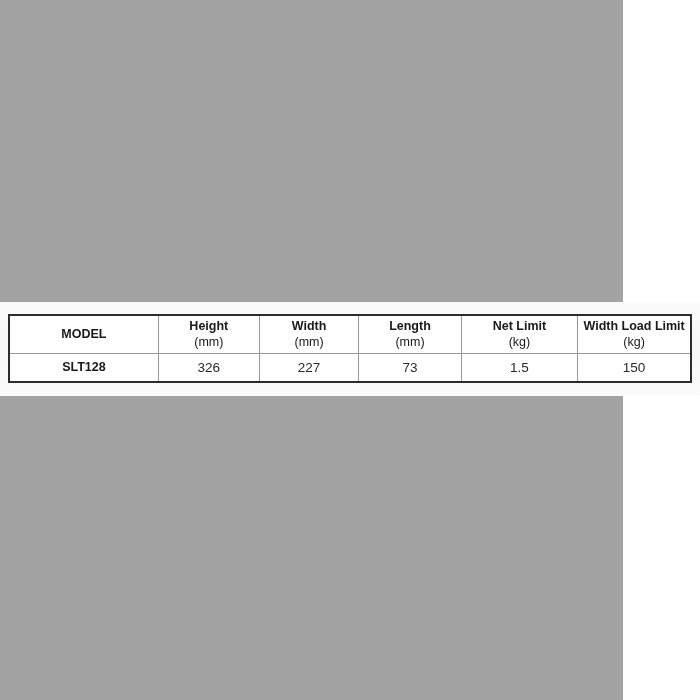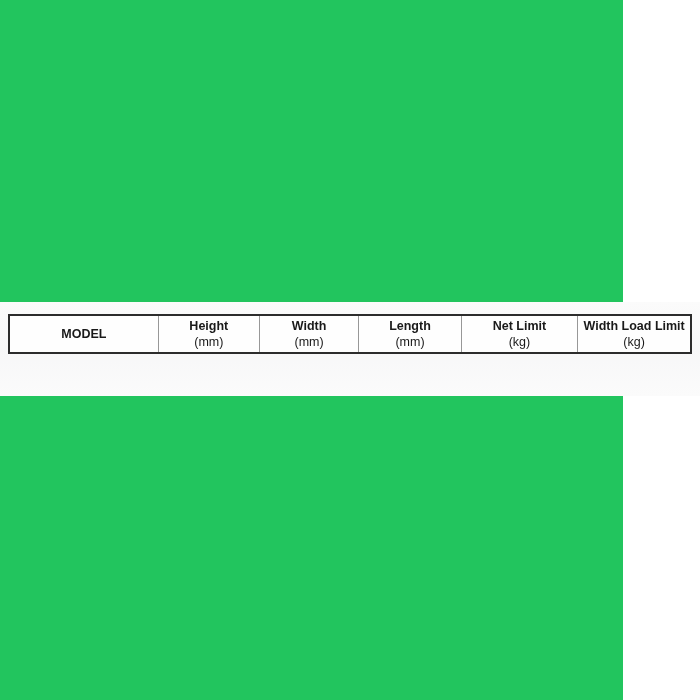--- a/index.html
+++ b/index.html
@@ -9,21 +9,21 @@
     height: 700px;
     background: #ffffff;
     font-family: "Liberation Sans", sans-serif;
     overflow: hidden;
   }
 
   .page {
     position: relative;
     width: 623px;
     height: 700px;
-    background: #22c55e;
+    background: #a3a3a3;
   }
 
   
   .backdrop {
     position: absolute;
     left: 0;
     top: 302px;
     width: 700px;
     height: 94px;
     background: linear-gradient(180deg, #fbfbfb 0%, #f7f7f8 50%, #fbfbfb 100%);
@@ -109,16 +109,24 @@
         </th>
         <th>
           <span>Net Limit</span>
           <span class="unit">(kg)</span>
         </th>
         <th>
           <span>Width Load Limit</span>
           <span class="unit">(kg)</span>
         </th>
       </tr>
+      <tr class="data-row">
+        <td class="model-cell">SLT128</td>
+        <td class="value-cell">326</td>
+        <td class="value-cell">227</td>
+        <td class="value-cell">73</td>
+        <td class="value-cell">1.5</td>
+        <td class="value-cell">150</td>
+      </tr>
     </tbody>
   </table>
 
 </div>
 
 </body></html>

